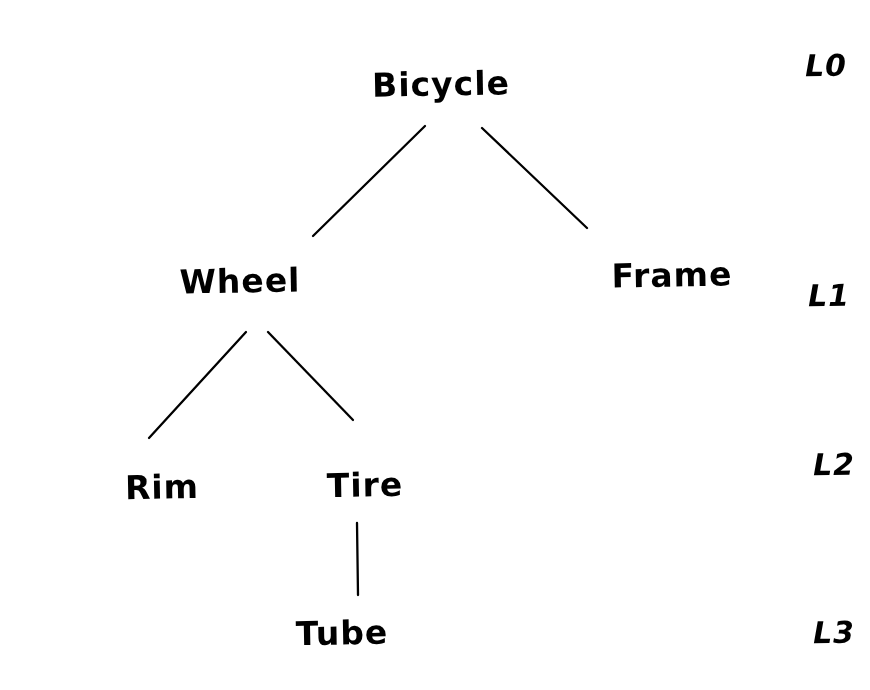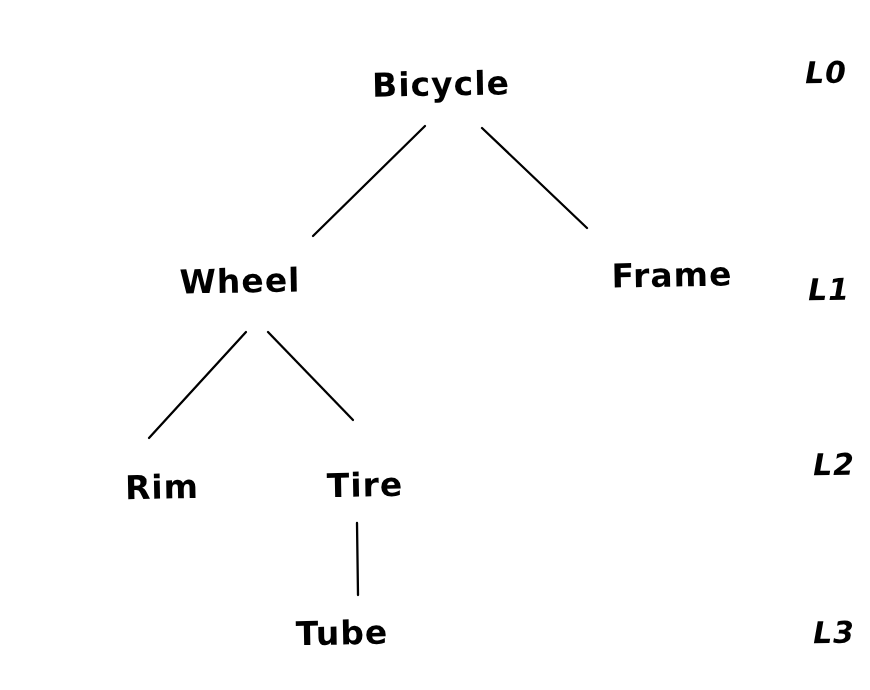--- a/index.html
+++ b/index.html
@@ -63,21 +63,21 @@
   <div class="node-label" style="left:204px; top:281px;">Wheel</div>
 
   <div class="node-label" style="left:636px; top:275px;">Frame</div>
 
   <div class="node-label" style="left:126px; top:487px;">Rim</div>
 
   <div class="node-label" style="left:329px; top:485px;">Tire</div>
 
   <div class="node-label" style="left:306px; top:633px;">Tube</div>
 
-  <div class="level-label" style="left:790px; top:73px;">L0</div>
+  <div class="level-label" style="left:790px; top:66px;">L0</div>
 
-  <div class="level-label" style="left:793px; top:290px;">L1</div>
+  <div class="level-label" style="left:793px; top:296px;">L1</div>
 
   <div class="level-label" style="left:798px; top:465px;font-style:italic;">L2</div>
 
   <div class="level-label" style="left:798px; top:633px;">L3</div>
 
 </div>
 
 </body></html>

